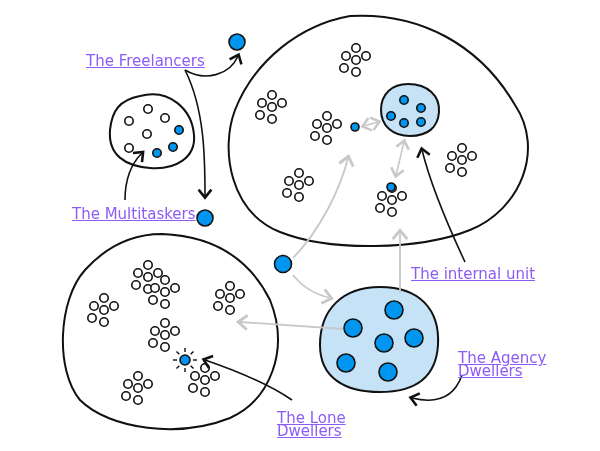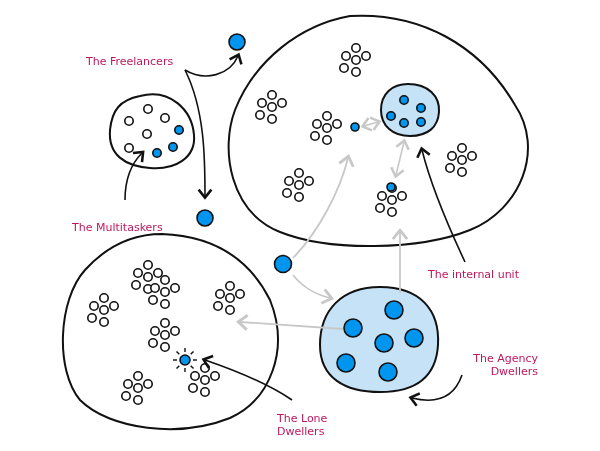--- a/index.html
+++ b/index.html
@@ -1,19 +1,19 @@
 <!DOCTYPE html>
 <html><head>
 <meta charset="utf-8">
 <style>
   html,body{margin:0;padding:0;background:#fff;}
   body{width:600px;height:451px;position:relative;overflow:hidden;font-family:"DejaVu Sans",sans-serif;}
   svg{position:absolute;left:0;top:0;}
-  .lbl{position:absolute;font-size:11px;color:#be185d;line-height:13px;white-space:nowrap;}
-  .c{text-align:right;}
+  .lbl{position:absolute;font-size:15px;color:#8b5cf6;line-height:13px;white-space:nowrap;text-decoration:underline;}
+  .c{text-align:left;}
 </style>
 </head>
 <body>
 
 <svg width="600" height="451" viewBox="0 0 600 451">
   <defs>
     <marker id="ah-black" markerWidth="10" markerHeight="10" refX="5" refY="5" orient="auto">
       <path d="M1,1 L6,5 L1,9" fill="none" stroke="#111" stroke-width="1.6"></path>
     </marker>
     <marker id="ah-gray" markerWidth="10" markerHeight="10" refX="5" refY="5" orient="auto">
@@ -157,22 +157,22 @@
 
   <path d="M293,258 C320,230 340,190 348,158" fill="none" stroke="#c8c8c8" stroke-width="1.8" marker-end="url(#ah-gray)"></path>
   <path d="M293,275 C305,290 318,295 330,298" fill="none" stroke="#c8c8c8" stroke-width="1.8" marker-end="url(#ah-gray)"></path>
   <path d="M400,293 L400,232" fill="none" stroke="#c8c8c8" stroke-width="1.8" marker-end="url(#ah-gray)"></path>
   <path d="M343,329 C300,326 270,324 240,322" fill="none" stroke="#c8c8c8" stroke-width="1.8" marker-end="url(#ah-gray)"></path>
   <path d="M364,126 L378,122" fill="none" stroke="#c8c8c8" stroke-width="1.6" marker-start="url(#ah-gray-start)" marker-end="url(#ah-gray)"></path>
   <path d="M404,142 L396,175" fill="none" stroke="#c8c8c8" stroke-width="1.6" marker-start="url(#ah-gray-start)" marker-end="url(#ah-gray)"></path>
 </svg>
 
 <div class="lbl" style="left:86px;top:55px;">The Freelancers</div>
-<div class="lbl" style="left:72px;top:221px;">The Multitaskers</div>
-<div class="lbl" style="left:428px;top:268px;">The internal unit</div>
+<div class="lbl" style="left:72px;top:208px;">The Multitaskers</div>
+<div class="lbl" style="left:411px;top:268px;">The internal unit</div>
 <div class="lbl c" style="left:458px;top:352px;width:80px;">
   <div>The Agency</div>
   <div>Dwellers</div>
 </div>
 <div class="lbl" style="left:277px;top:412px;">
   <div>The Lone</div>
   <div>Dwellers</div>
 </div>
 
 </body></html>

